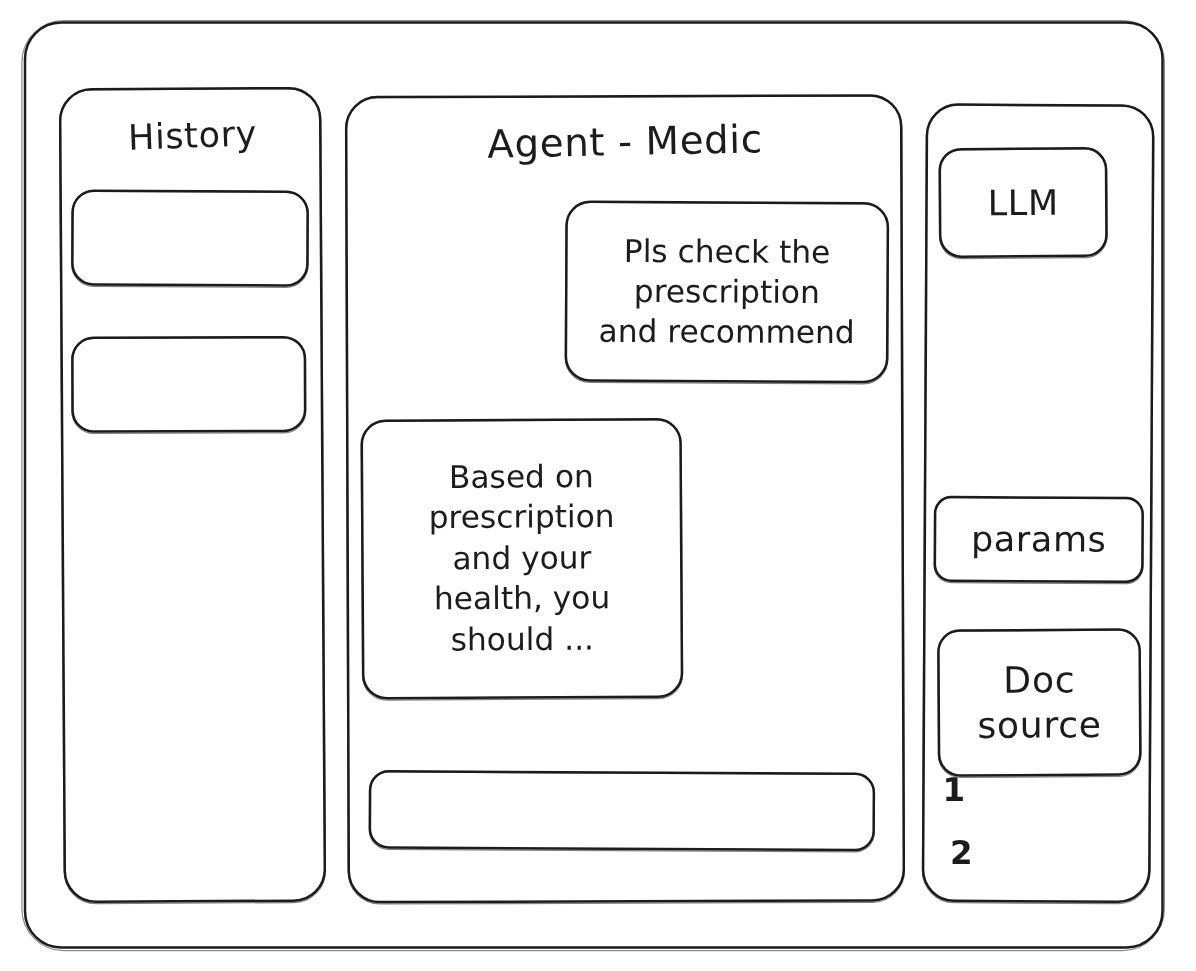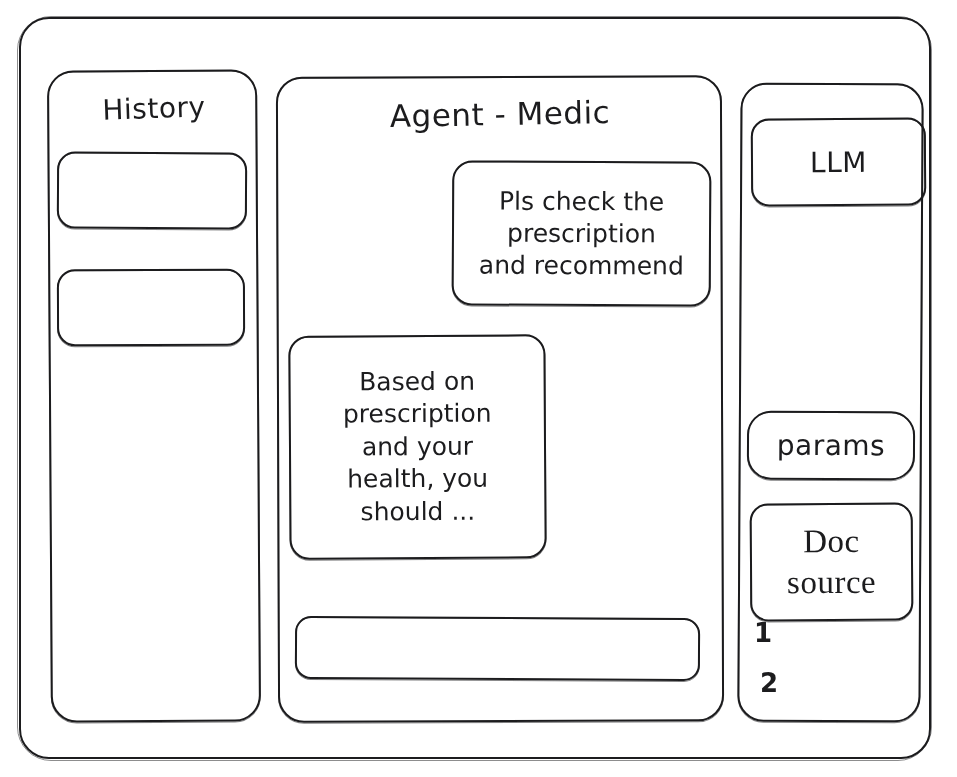--- a/index.html
+++ b/index.html
@@ -127,26 +127,26 @@
 
   
   .tool-card {
     display: flex;
     align-items: center;
     justify-content: center;
     font-size: 28px;
     color: #1c1c1e;
     letter-spacing: .5px;
   }
-  .tool-llm    { left: 751px; top: 118px; width: 175px; height: 88px; }
+  .tool-llm    { left: 751px; top: 118px; width: 135px; height: 88px; }
   .tool-ocr    { left: 751px; top: 227px; width: 161px; height: 87px; }
-  .tool-params { left: 747px; top: 411px; width: 168px; height: 69px;
-                 border-radius: 24px; }
+  .tool-params { left: 747px; top: 397px; width: 168px; height: 69px;
+                 border-radius: 14px; }
   .tool-doc    { left: 750px; top: 503px; width: 163px; height: 118px;
-                 font-size: 33px; line-height: 1.25; font-family: Liberation Serif, serif; }
+                 font-size: 29px; line-height: 1.25; }
 
   .doc-label { display: block; white-space: pre-line; text-align: center; }
 
   .src-item {
     position: absolute;
     font-size: 26px;
     color: #1c1c1e;
     font-weight: 600;
   }
   .src-1 { left: 754px; top: 618px; }

